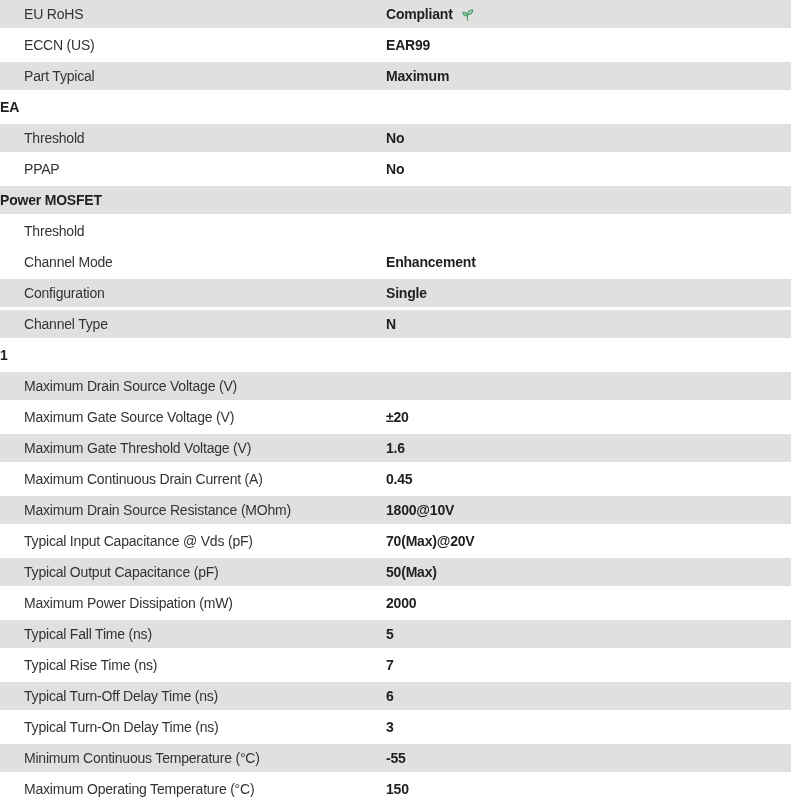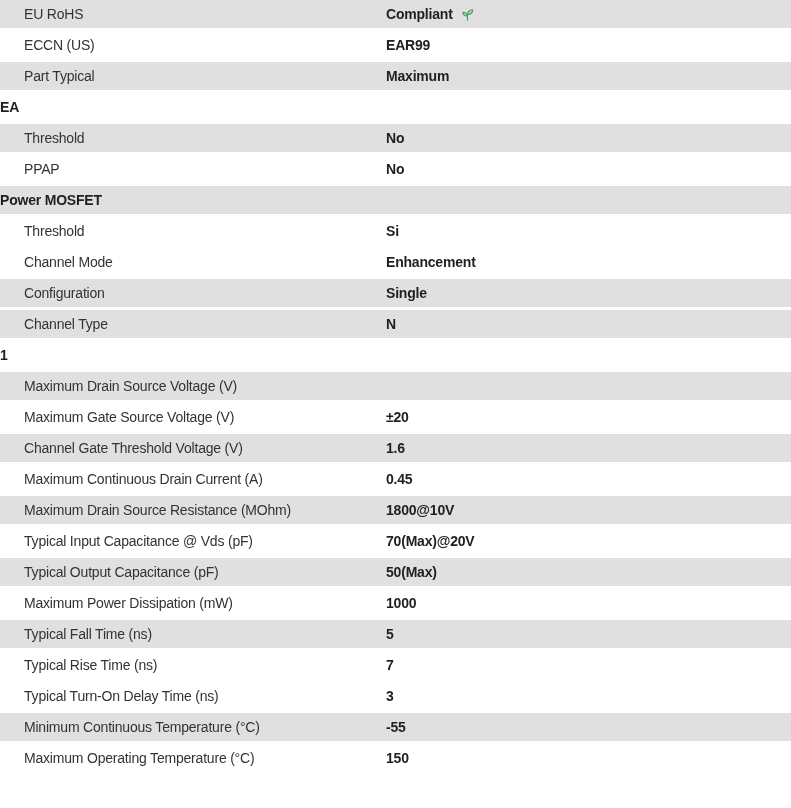--- a/index.html
+++ b/index.html
@@ -113,24 +113,20 @@
 
   <div class="spec-row alt">
     <div class="spec-value">
       <span>Power MOSFET</span>
 
     </div>
   </div>
 
   <div class="spec-row">
     <div class="spec-label">Threshold</div>
-    <div class="spec-value">
-      <span>Si</span>
-
-    </div>
   </div>
 
   <div class="spec-row">
     <div class="spec-label">Channel Mode</div>
     <div class="spec-value">
       <span>Enhancement</span>
 
     </div>
   </div>
 
@@ -163,21 +159,21 @@
 
   <div class="spec-row">
     <div class="spec-label">Maximum Gate Source Voltage (V)</div>
     <div class="spec-value">
       <span>±20</span>
 
     </div>
   </div>
 
   <div class="spec-row alt">
-    <div class="spec-label">Channel Gate Threshold Voltage (V)</div>
+    <div class="spec-label">Maximum Gate Threshold Voltage (V)</div>
     <div class="spec-value">
       <span>1.6</span>
 
     </div>
   </div>
 
   <div class="spec-row">
     <div class="spec-label">Maximum Continuous Drain Current (A)</div>
     <div class="spec-value">
       <span>0.45</span>
@@ -205,41 +201,48 @@
     <div class="spec-label">Typical Output Capacitance (pF)</div>
     <div class="spec-value">
       <span>50(Max)</span>
 
     </div>
   </div>
 
   <div class="spec-row">
     <div class="spec-label">Maximum Power Dissipation (mW)</div>
     <div class="spec-value">
-      <span>1000</span>
+      <span>2000</span>
 
     </div>
   </div>
 
   <div class="spec-row alt">
     <div class="spec-label">Typical Fall Time (ns)</div>
     <div class="spec-value">
       <span>5</span>
 
     </div>
   </div>
 
   <div class="spec-row">
     <div class="spec-label">Typical Rise Time (ns)</div>
     <div class="spec-value">
       <span>7</span>
 
     </div>
   </div>
 
+  <div class="spec-row alt">
+    <div class="spec-label">Typical Turn-Off Delay Time (ns)</div>
+    <div class="spec-value">
+      <span>6</span>
+
+    </div>
+  </div>
 
   <div class="spec-row">
     <div class="spec-label">Typical Turn-On Delay Time (ns)</div>
     <div class="spec-value">
       <span>3</span>
 
     </div>
   </div>
 
   <div class="spec-row alt">

